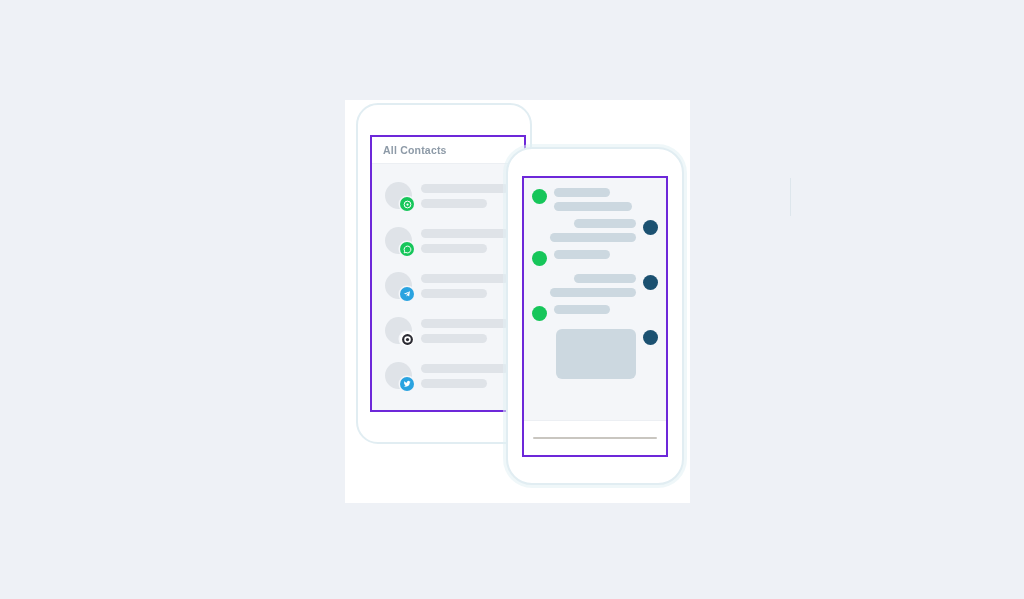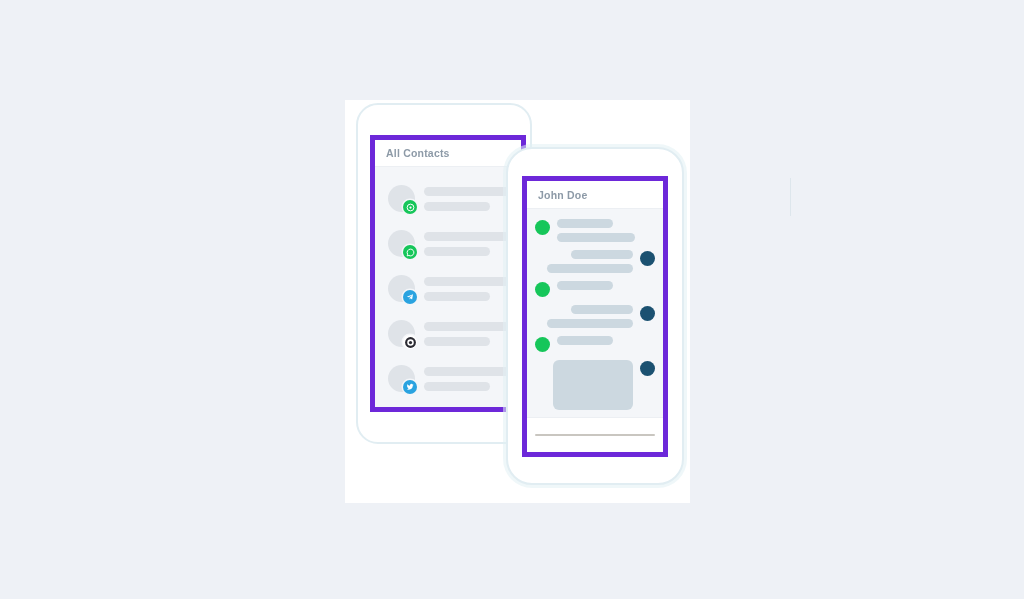--- a/index.html
+++ b/index.html
@@ -55,21 +55,21 @@
     top: 147px;
     width: 178px;
     height: 338px;
     box-shadow: 0 0 0 3px rgba(226,240,244,0.55);
   }
 
   
   .screen {
     position: absolute;
     background: #f4f6f9;
-    border: 5px solid #6d28d9;
+    border: 2px solid #6d28d9;
     box-sizing: border-box;
     overflow: hidden;
   }
   #screen-contacts {
     left: 12px;
     top: 30px;
     right: 4px;
     bottom: 30px;
   }
   #screen-chat {
@@ -309,23 +309,20 @@
         </div>
       </div>
 
     </div>
   </div>
 </div>
 
 <div class="phone" id="phone-chat">
   <div class="screen" id="screen-chat">
 
-    <div class="screen-header" id="chat-header">
-      <span class="header-title">John Doe</span>
-    </div>
 
     <div id="chat-body">
 
       <div class="msg-row incoming">
         <div class="dot dot-green"></div>
         <div class="bubble-stack left">
           <div class="bubble w-56"></div>
           <div class="bubble w-78"></div>
         </div>
       </div>

